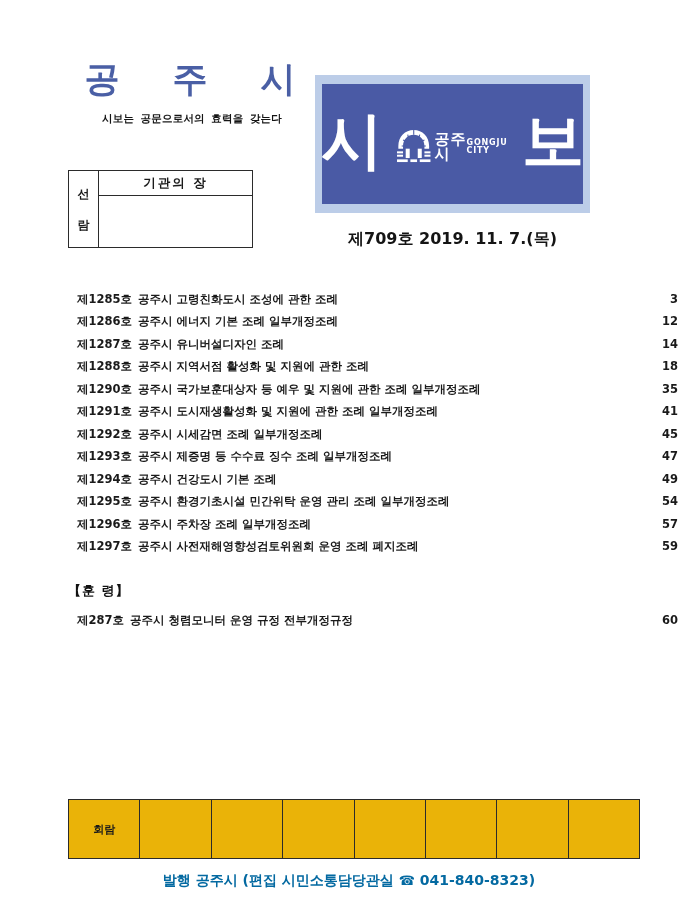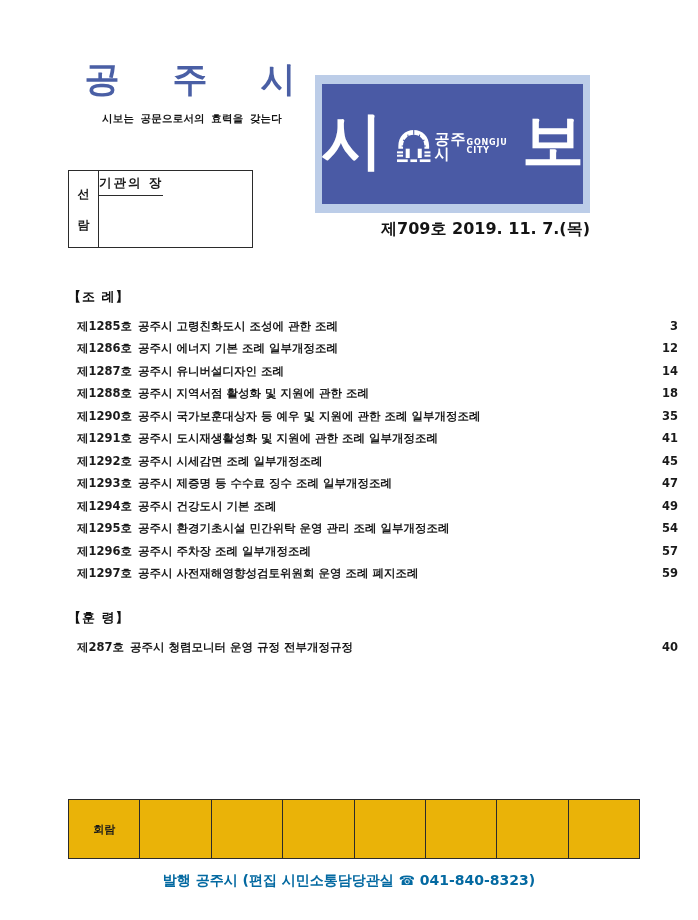--- a/index.html
+++ b/index.html
@@ -68,21 +68,21 @@
   }
   .stamp-left span {
     font-size: 12px;
     font-weight: bold;
     color: #1a1a1a;
     line-height: 1;
   }
   .stamp-right {
     flex: 1;
     display: flex;
-    flex-direction: row;
+    flex-direction: column;
   }
   .stamp-head {
     height: 25px;
     border-bottom: 1.6px solid #2b2b2b;
     display: flex;
     align-items: center;
     justify-content: center;
     font-size: 12.5px;
     font-weight: bold;
     letter-spacing: 2px;
@@ -140,23 +140,23 @@
     color: #ffffff;
     letter-spacing: 0.8px;
     margin-top: 2px;
     line-height: 1;
   }
 
   
   .issue-line {
     position: absolute;
     left: 315px;
-    top: 219px;
+    top: 229px;
     width: 275px;
-    text-align: right;
+    text-align: center;
     font-size: 16px;
     font-weight: bold;
     color: #141414;
     white-space: nowrap;
   }
 
   
   .contents {
     position: absolute;
     left: 68px;
@@ -299,21 +299,20 @@
     </div>
     <div class="logo-char">보</div>
   </div>
 </div>
 
 <div class="issue-line">제709호 2019. 11. 7.(목)</div>
 
 <div class="contents">
 
   <div class="section">
-    <div class="section-title">【조  례】</div>
 
     <div class="toc-item">
       <span class="toc-label toc-no">제1285호</span>
       <span class="toc-label">공주시 고령친화도시 조성에 관한 조례</span>
       <span class="toc-leader"></span>
       <span class="toc-page">3</span>
     </div>
     <div class="toc-item">
       <span class="toc-label toc-no">제1286호</span>
       <span class="toc-label">공주시 에너지 기본 조례 일부개정조례</span>
@@ -381,21 +380,21 @@
       <span class="toc-page">59</span>
     </div>
   </div>
 
   <div class="section">
     <div class="section-title">【훈  령】</div>
     <div class="toc-item">
       <span class="toc-label toc-no">제287호</span>
       <span class="toc-label">공주시 청렴모니터 운영 규정 전부개정규정</span>
       <span class="toc-leader"></span>
-      <span class="toc-page">40</span>
+      <span class="toc-page">60</span>
     </div>
   </div>
 
 </div>
 
 <div class="circulation">
   <div class="circ-cell">회람</div>
   <div class="circ-cell"></div>
   <div class="circ-cell"></div>
   <div class="circ-cell"></div>

